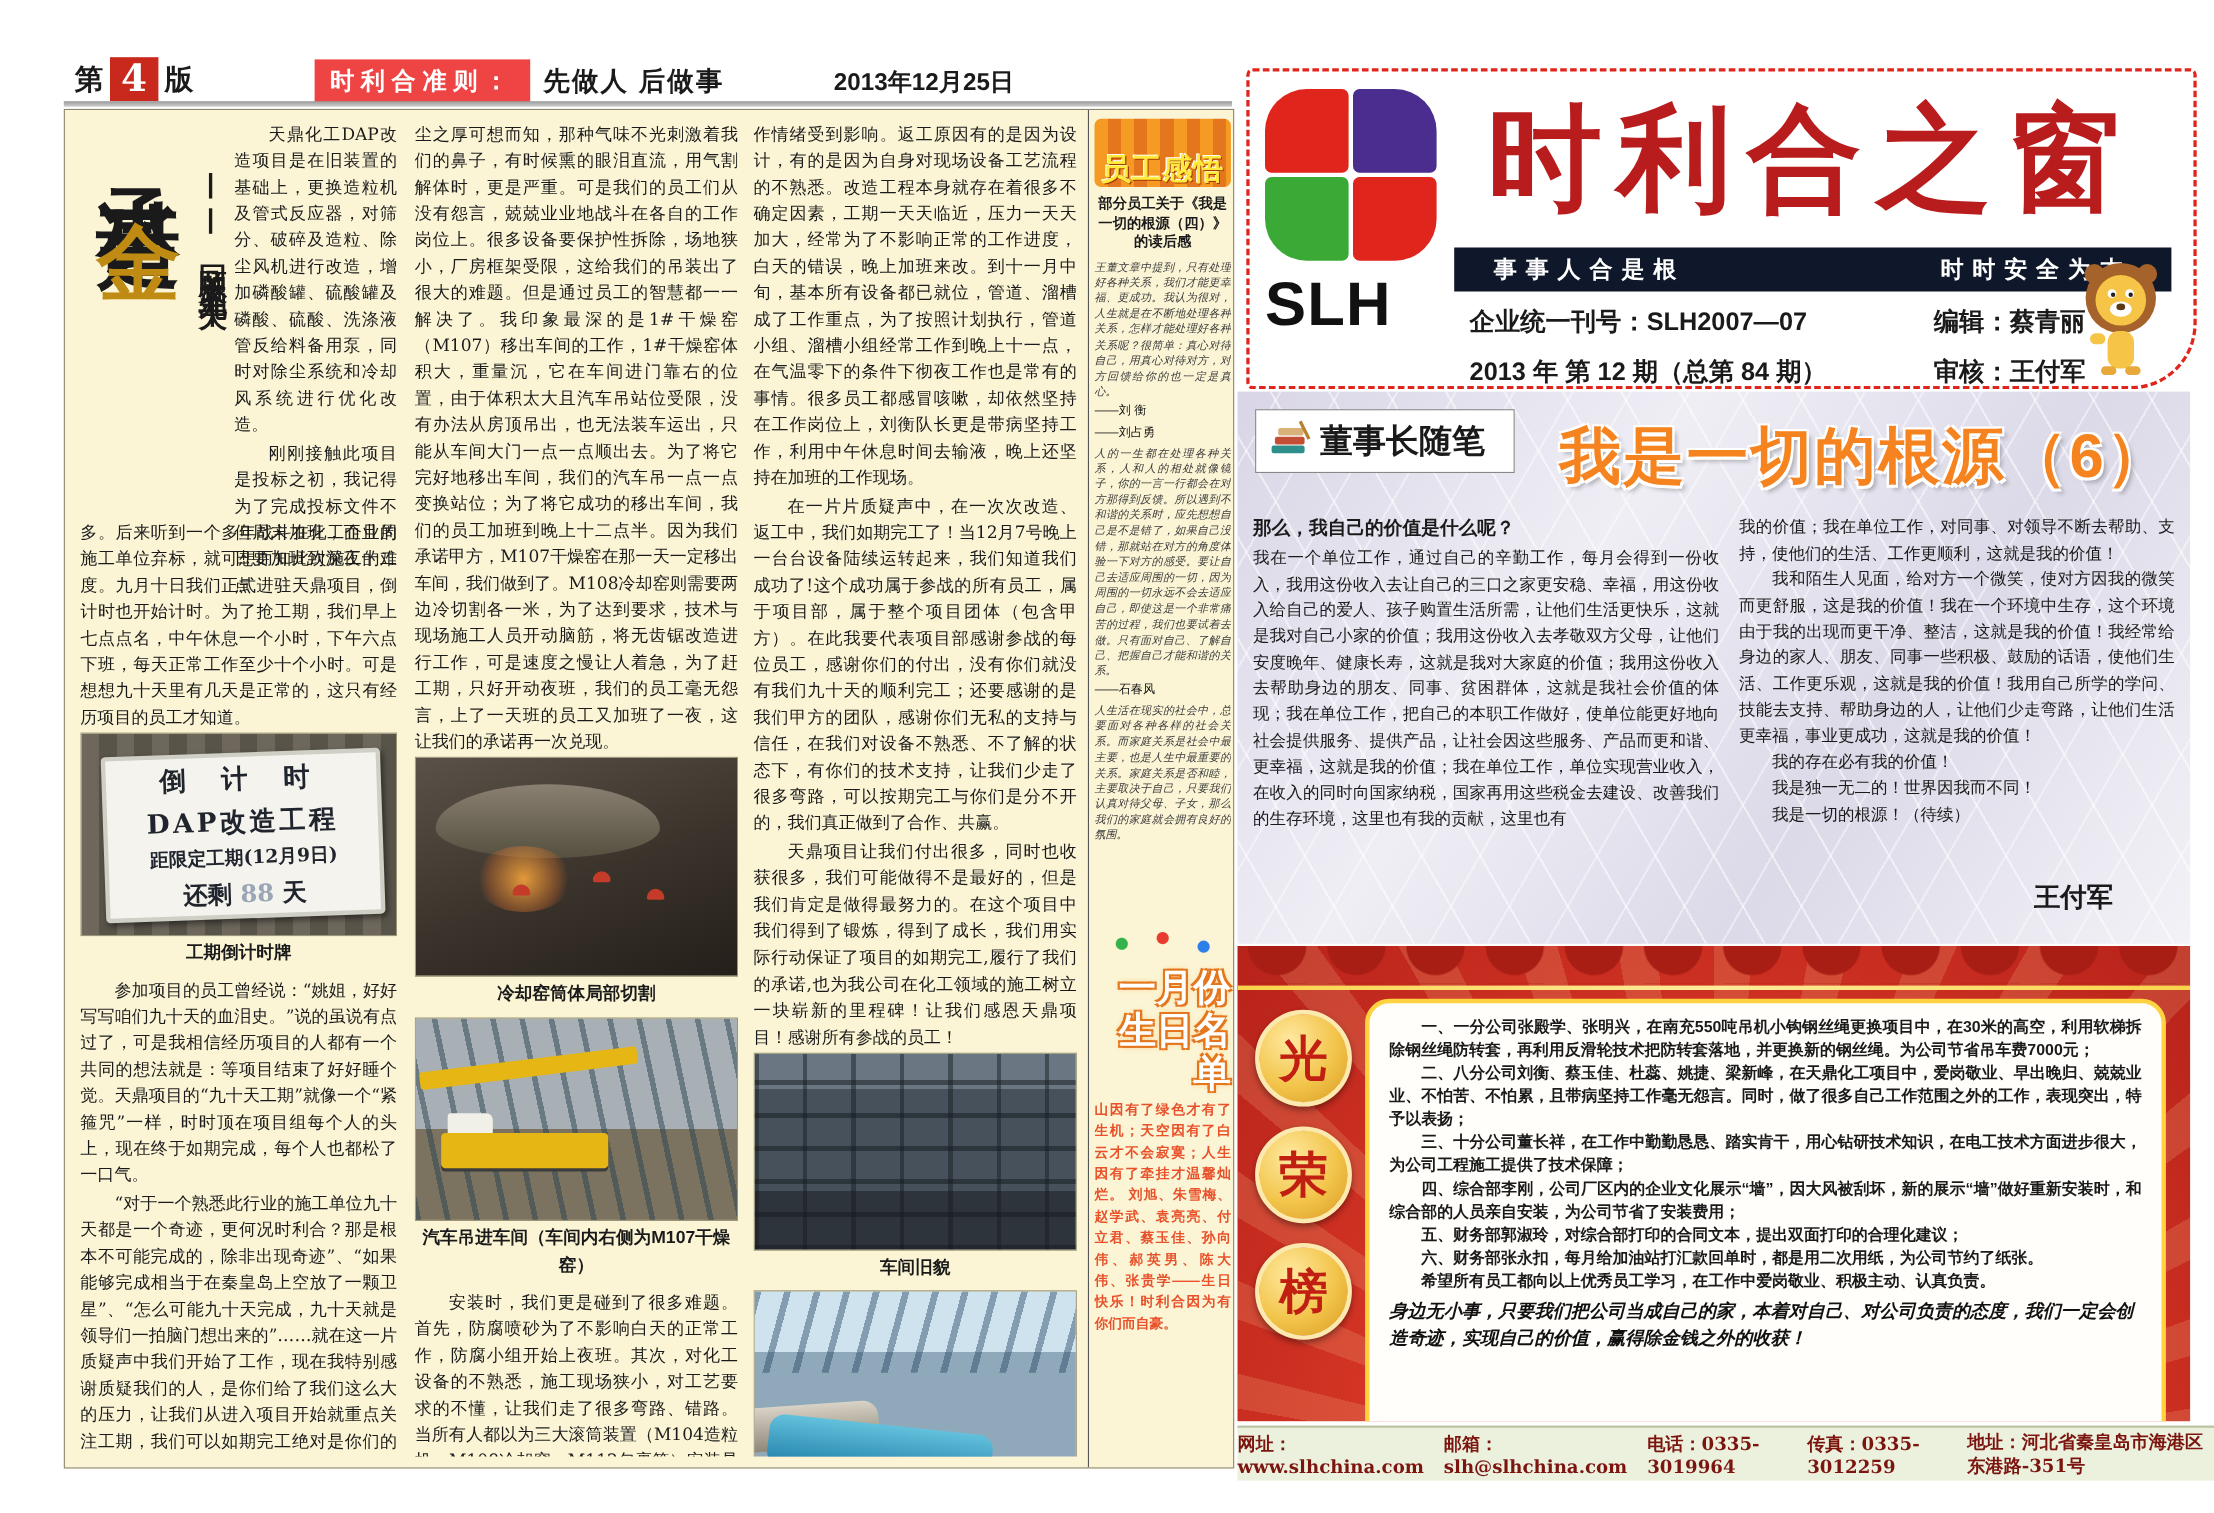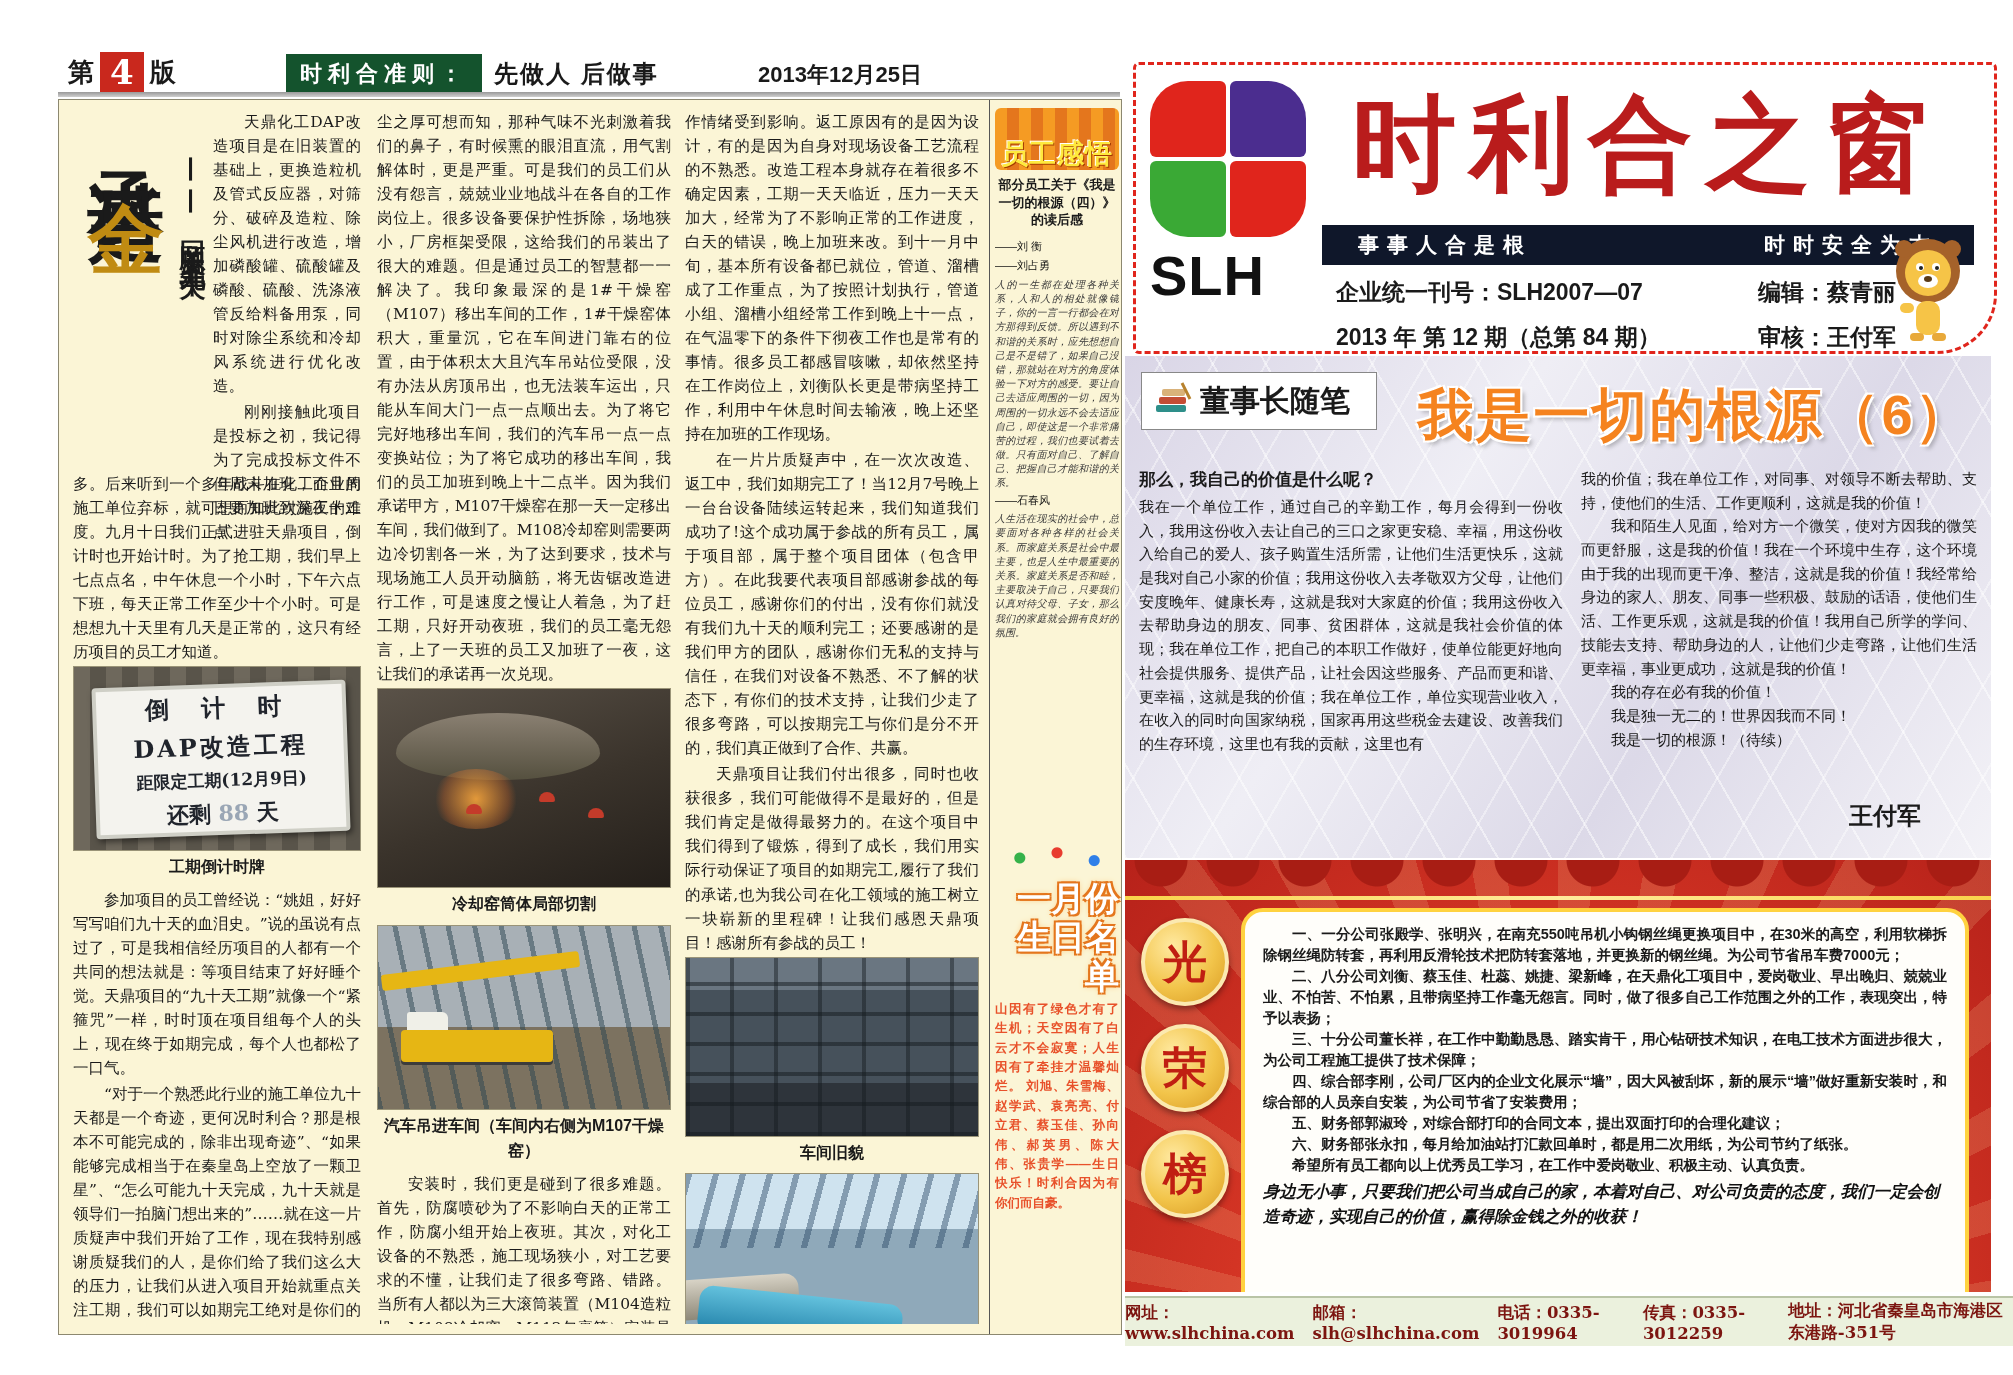--- a/index.html
+++ b/index.html
@@ -5,21 +5,21 @@
   html,body{margin:0;padding:0;background:#ffffff;}
   #canvas{position:relative;width:2013px;height:1375px;background:#ffffff;overflow:hidden;
           font-family:"Liberation Sans",sans-serif;color:#1a1a1a;}
 
   
   .lp-header{position:absolute;left:58px;top:50px;width:1062px;height:40px;}
   .pageno{position:absolute;left:10px;top:2px;font-size:26px;font-weight:bold;display:flex;align-items:center;gap:6px;}
   .pageno .num{display:inline-block;background:#c9281d;color:#fff;font-family:"DejaVu Serif",serif;
                font-size:34px;font-weight:bold;padding:0 10px;line-height:40px;}
   .principle{position:absolute;left:228px;top:4px;display:flex;align-items:center;gap:12px;}
-  .principle .label{background:#14532d;color:#fff;font-size:22px;font-weight:bold;padding:5px 14px;letter-spacing:6px;}
+  .principle .label{background:#ef4444;color:#fff;font-size:22px;font-weight:bold;padding:5px 14px;letter-spacing:6px;}
   .principle .text{font-size:24px;font-weight:bold;letter-spacing:2px;}
   .lp-date{position:absolute;left:700px;top:10px;font-size:22px;font-weight:bold;}
   .lp-rule{position:absolute;left:58px;top:92px;width:1062px;height:5px;
            background:linear-gradient(#999,#cfcfcf);}
 
   .left-page{position:absolute;left:58px;top:99px;width:1062px;height:1234px;
              background:#fbf5d6;border:1px solid #8c8870;overflow:hidden;}
   .col{position:absolute;top:10px;bottom:10px;overflow:hidden;
        font-family:"DejaVu Serif",serif;font-size:15.5px;line-height:1.55;text-align:justify;}
   .col p{margin:0 0 2px 0;text-indent:2em;}
@@ -236,20 +236,21 @@
 
     </div>
 
     <div class="col" id="col4">
       <div class="sent-header">
         <span>员工感悟</span>
       </div>
       <div class="sent-sub">部分员工关于《我是一切的根源（四）》的读后感</div>
       <div class="sent-body">
         <div class="sent-item">
+          <span>王董文章中提到，只有处理好各种关系，我们才能更幸福、更成功。我认为很对，人生就是在不断地处理各种关系，怎样才能处理好各种关系呢？很简单：真心对待自己，用真心对待对方，对方回馈给你的也一定是真心。</span>
           <span class="au">——刘 衡</span>
         </div>
         <div class="sent-item">
           <span class="au">——刘占勇</span>
         </div>
         <div class="sent-item">
           <span>人的一生都在处理各种关系，人和人的相处就像镜子，你的一言一行都会在对方那得到反馈。所以遇到不和谐的关系时，应先想想自己是不是错了，如果自己没错，那就站在对方的角度体验一下对方的感受。要让自己去适应周围的一切，因为周围的一切永远不会去适应自己，即使这是一个非常痛苦的过程，我们也要试着去做。只有面对自己、了解自己、把握自己才能和谐的关系。</span>
           <span class="au">——石春风</span>
         </div>
         <div class="sent-item">

